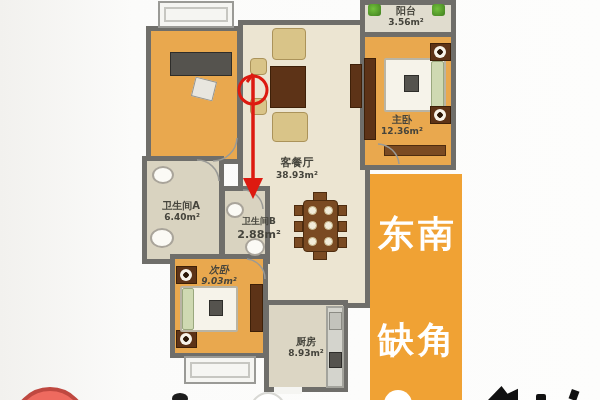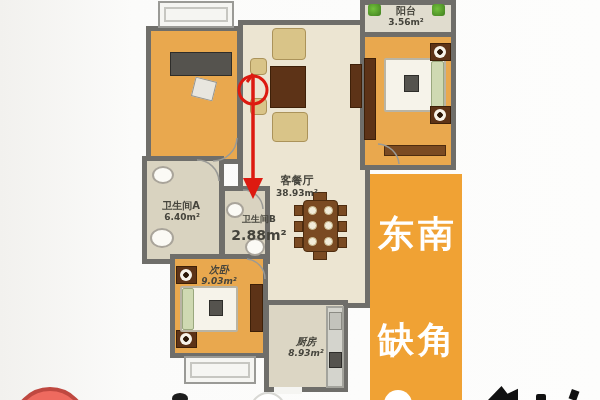--- a/index.html
+++ b/index.html
@@ -28,21 +28,21 @@
     background:radial-gradient(circle,#2b1708 0 2.5px,#f7f3ea 3px 6px);}
   .plate{position:absolute;width:7px;height:7px;border-radius:50%;background:#f2ecd9;border:1px solid #c9b98e;}
   .plant{position:absolute;width:13px;height:12px;border-radius:3px;
     background:radial-gradient(circle at 40% 40%,#72c13c,#3f7d1e);}
   .counter{background:#d4d4cd;border:2px solid #a3a39c;}
   .sinkbox{background:#c3c3bc;border:1px solid #8b8b84;}
   .stovebox{background:#55534e;border:1px solid #2e2d2a;}
   .rlabel{position:absolute;transform:translate(-50%,-50%);text-align:center;
     color:#45443c;font-weight:700;font-size:10px;line-height:1.3;white-space:nowrap;}
   .rlabel .area{display:block;font-weight:600;font-size:9px;}
-  .rlabel.big{font-size:11px;margin-top:18px;}
+  .rlabel.big{font-size:11px;}
   #banner{position:absolute;left:370px;top:174px;width:92px;height:226px;}
   #banner .bline{position:absolute;width:100%;text-align:center;font-weight:700;
     font-size:36px;letter-spacing:4px;text-indent:4px;}
   svg{position:absolute;left:0;top:0;}
   .wm{position:absolute;}
 </style>
 </head>
 <body>
 
 <div id="stage">
@@ -135,37 +135,41 @@
       <path d="M247,82 L253,74" stroke="#dd1a10" stroke-width="3" fill="none"></path>
       <line x1="253" y1="75" x2="253" y2="180" stroke="#dd1a10" stroke-width="3.5"></line>
       <polygon points="243,178 263,178 253,199" fill="#dd1a10"></polygon>
     </g>
   </svg>
 
   <div class="rlabel" style="left:406px;top:16px;">
     <span>阳台</span>
     <span class="area">3.56m²</span>
   </div>
+  <div class="rlabel" style="left:402px;top:125px;">
+    <span>主卧</span>
+    <span class="area">12.36m²</span>
+  </div>
   <div class="rlabel big" style="left:297px;top:169px;">
     <span>客餐厅</span>
     <span class="area">38.93m²</span>
   </div>
   <div class="rlabel" style="left:181px;top:211px;text-align:right;">
     <span>卫生间A</span>
     <span class="area">6.40m²</span>
   </div>
   <div class="rlabel" style="left:243px;top:229px;font-size:9px;margin-left:16px;">
     <span>卫生间B</span>
-    <span class="area" style="font-size:14px;">2.88m²</span>
+    <span class="area" style="font-size:11px;">2.88m²</span>
   </div>
   <div class="rlabel" style="left:219px;top:275px;font-style:italic;">
     <span>次卧</span>
     <span class="area">9.03m²</span>
   </div>
-  <div class="rlabel" style="left:306px;top:347px;font-style:italic;">
+  <div class="rlabel" style="left:306px;top:347px;">
     <span>厨房</span>
     <span class="area">8.93m²</span>
   </div>
 
   <div id="banner" style="background:#f0a234;color:#ffffff;">
     <div class="bline" style="top:142px;">缺角</div>
     <div class="bline" style="top:36px;">东南</div>
   </div>
 
   <div class="wm" style="left:12px;top:387px;width:68px;height:68px;border-radius:50%;background:#ee6a5f;border:4px solid #bf4840;"></div>

